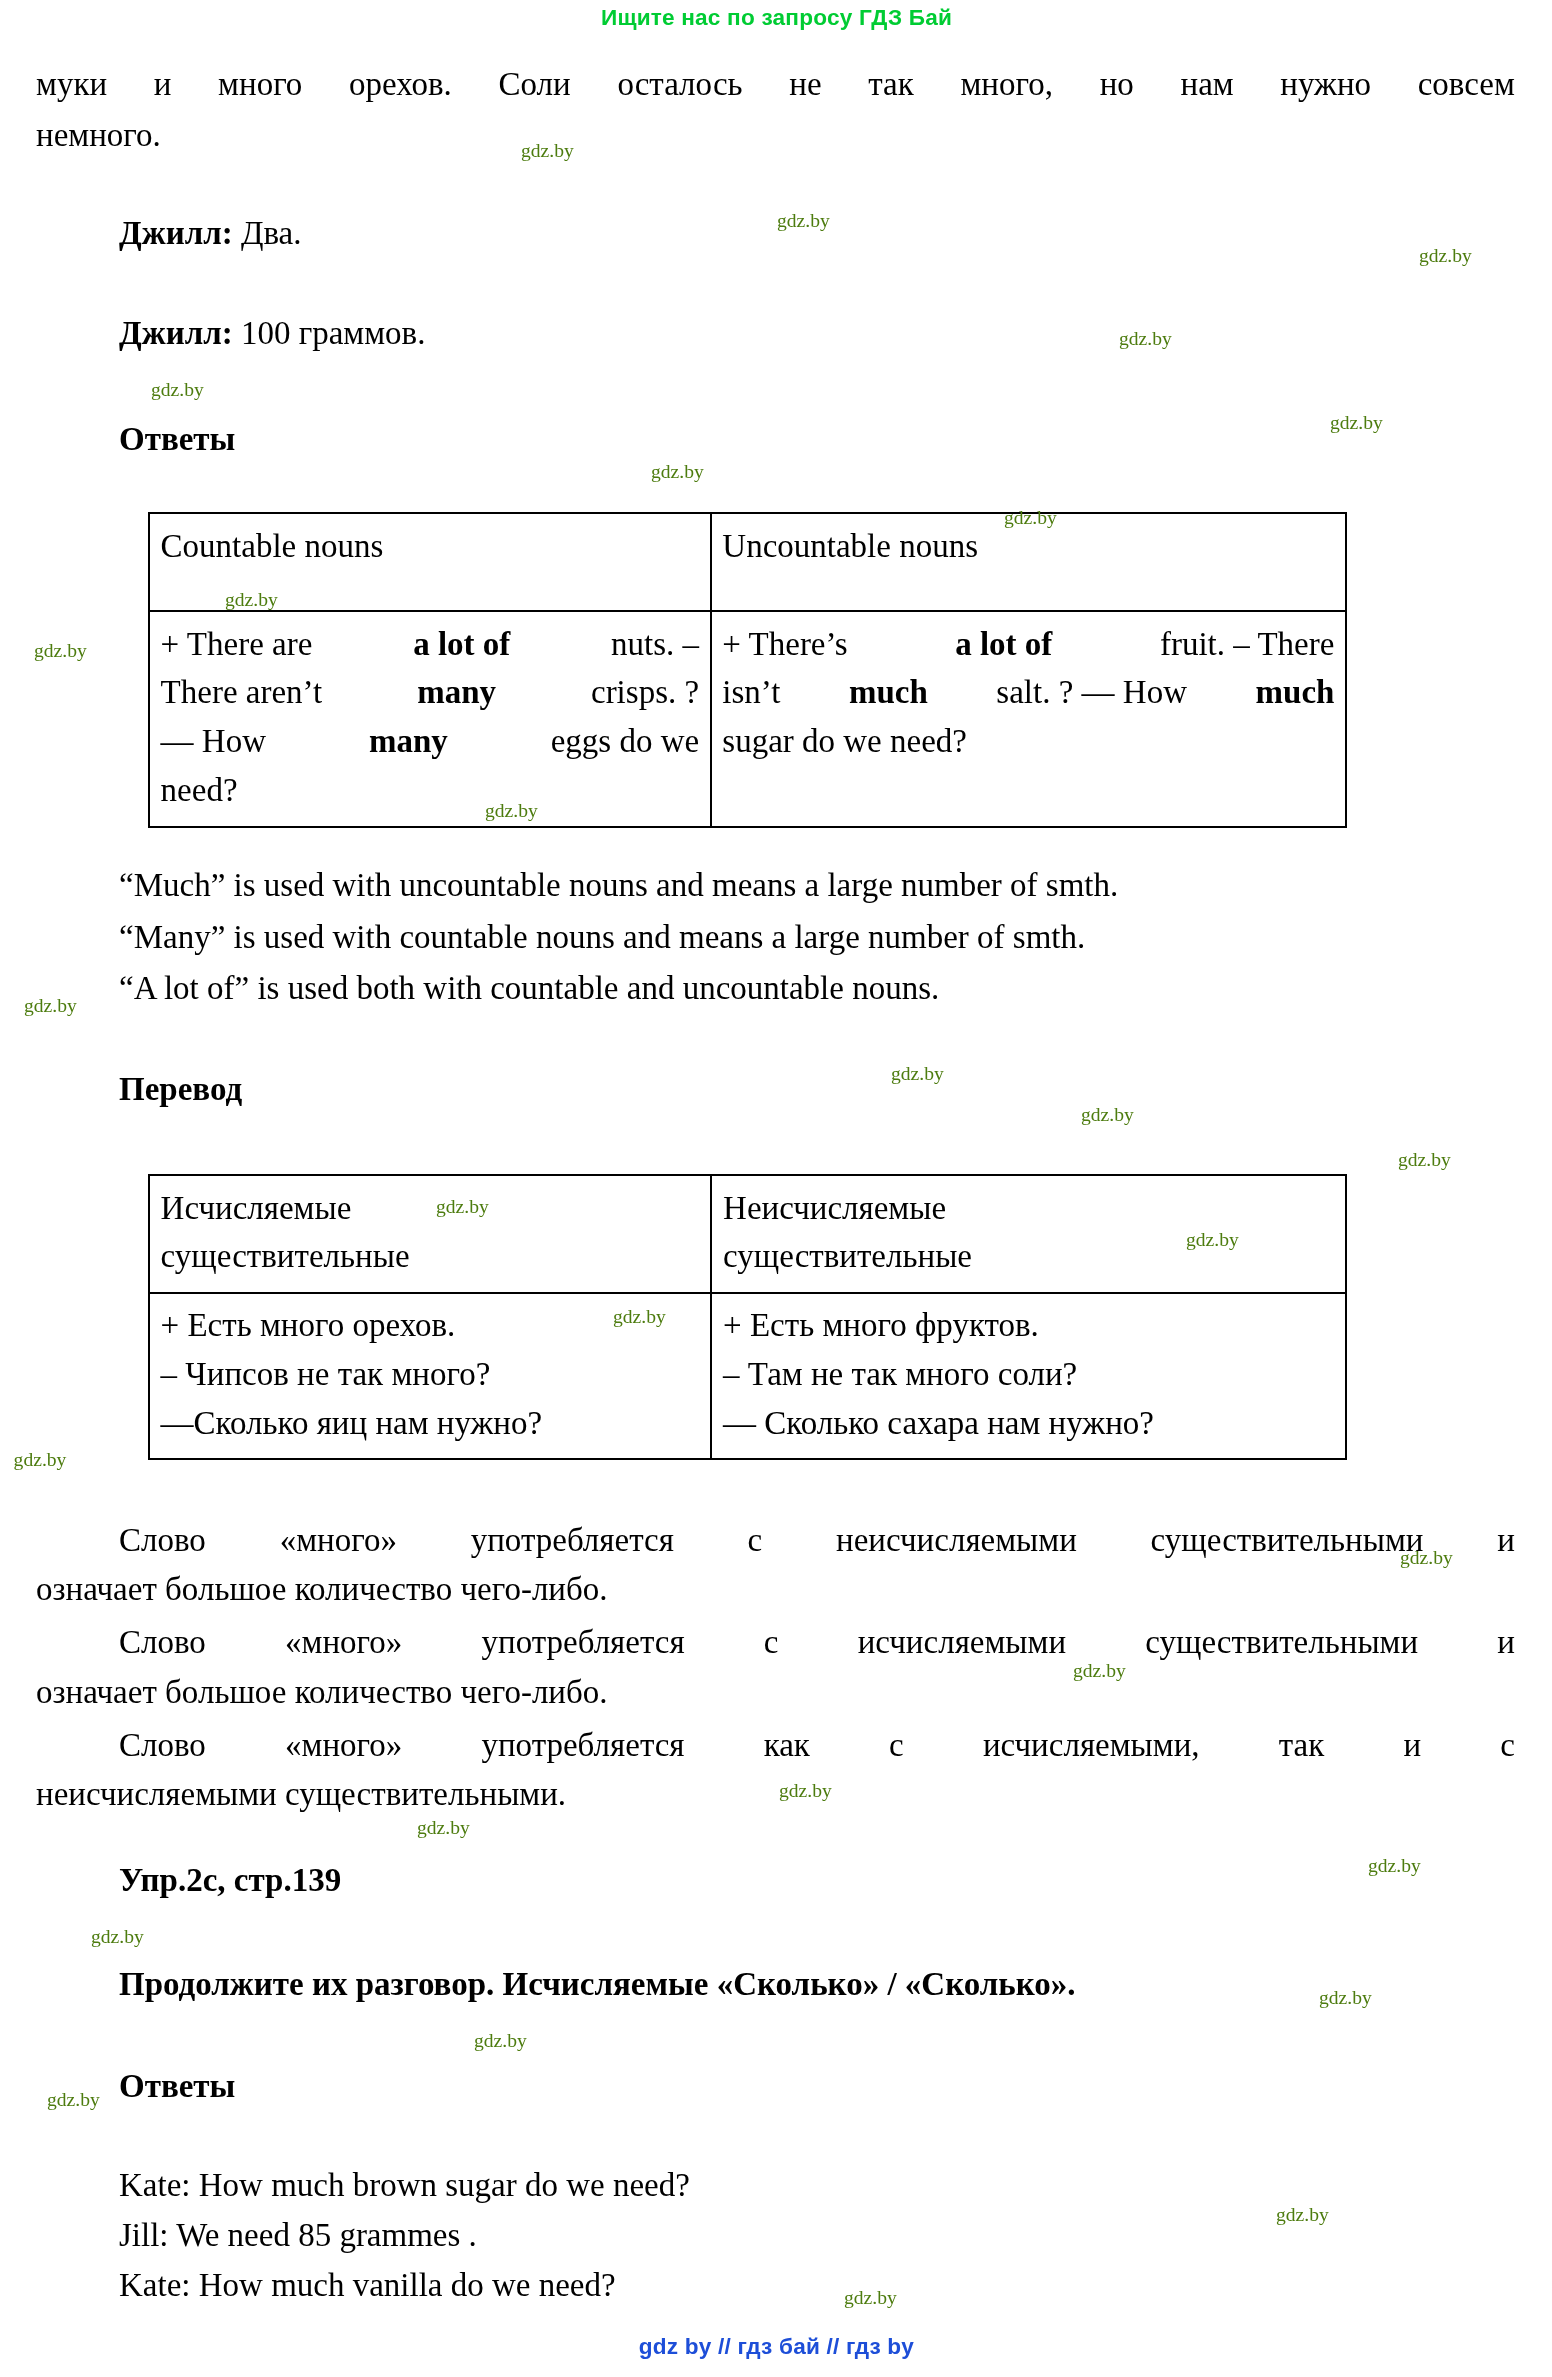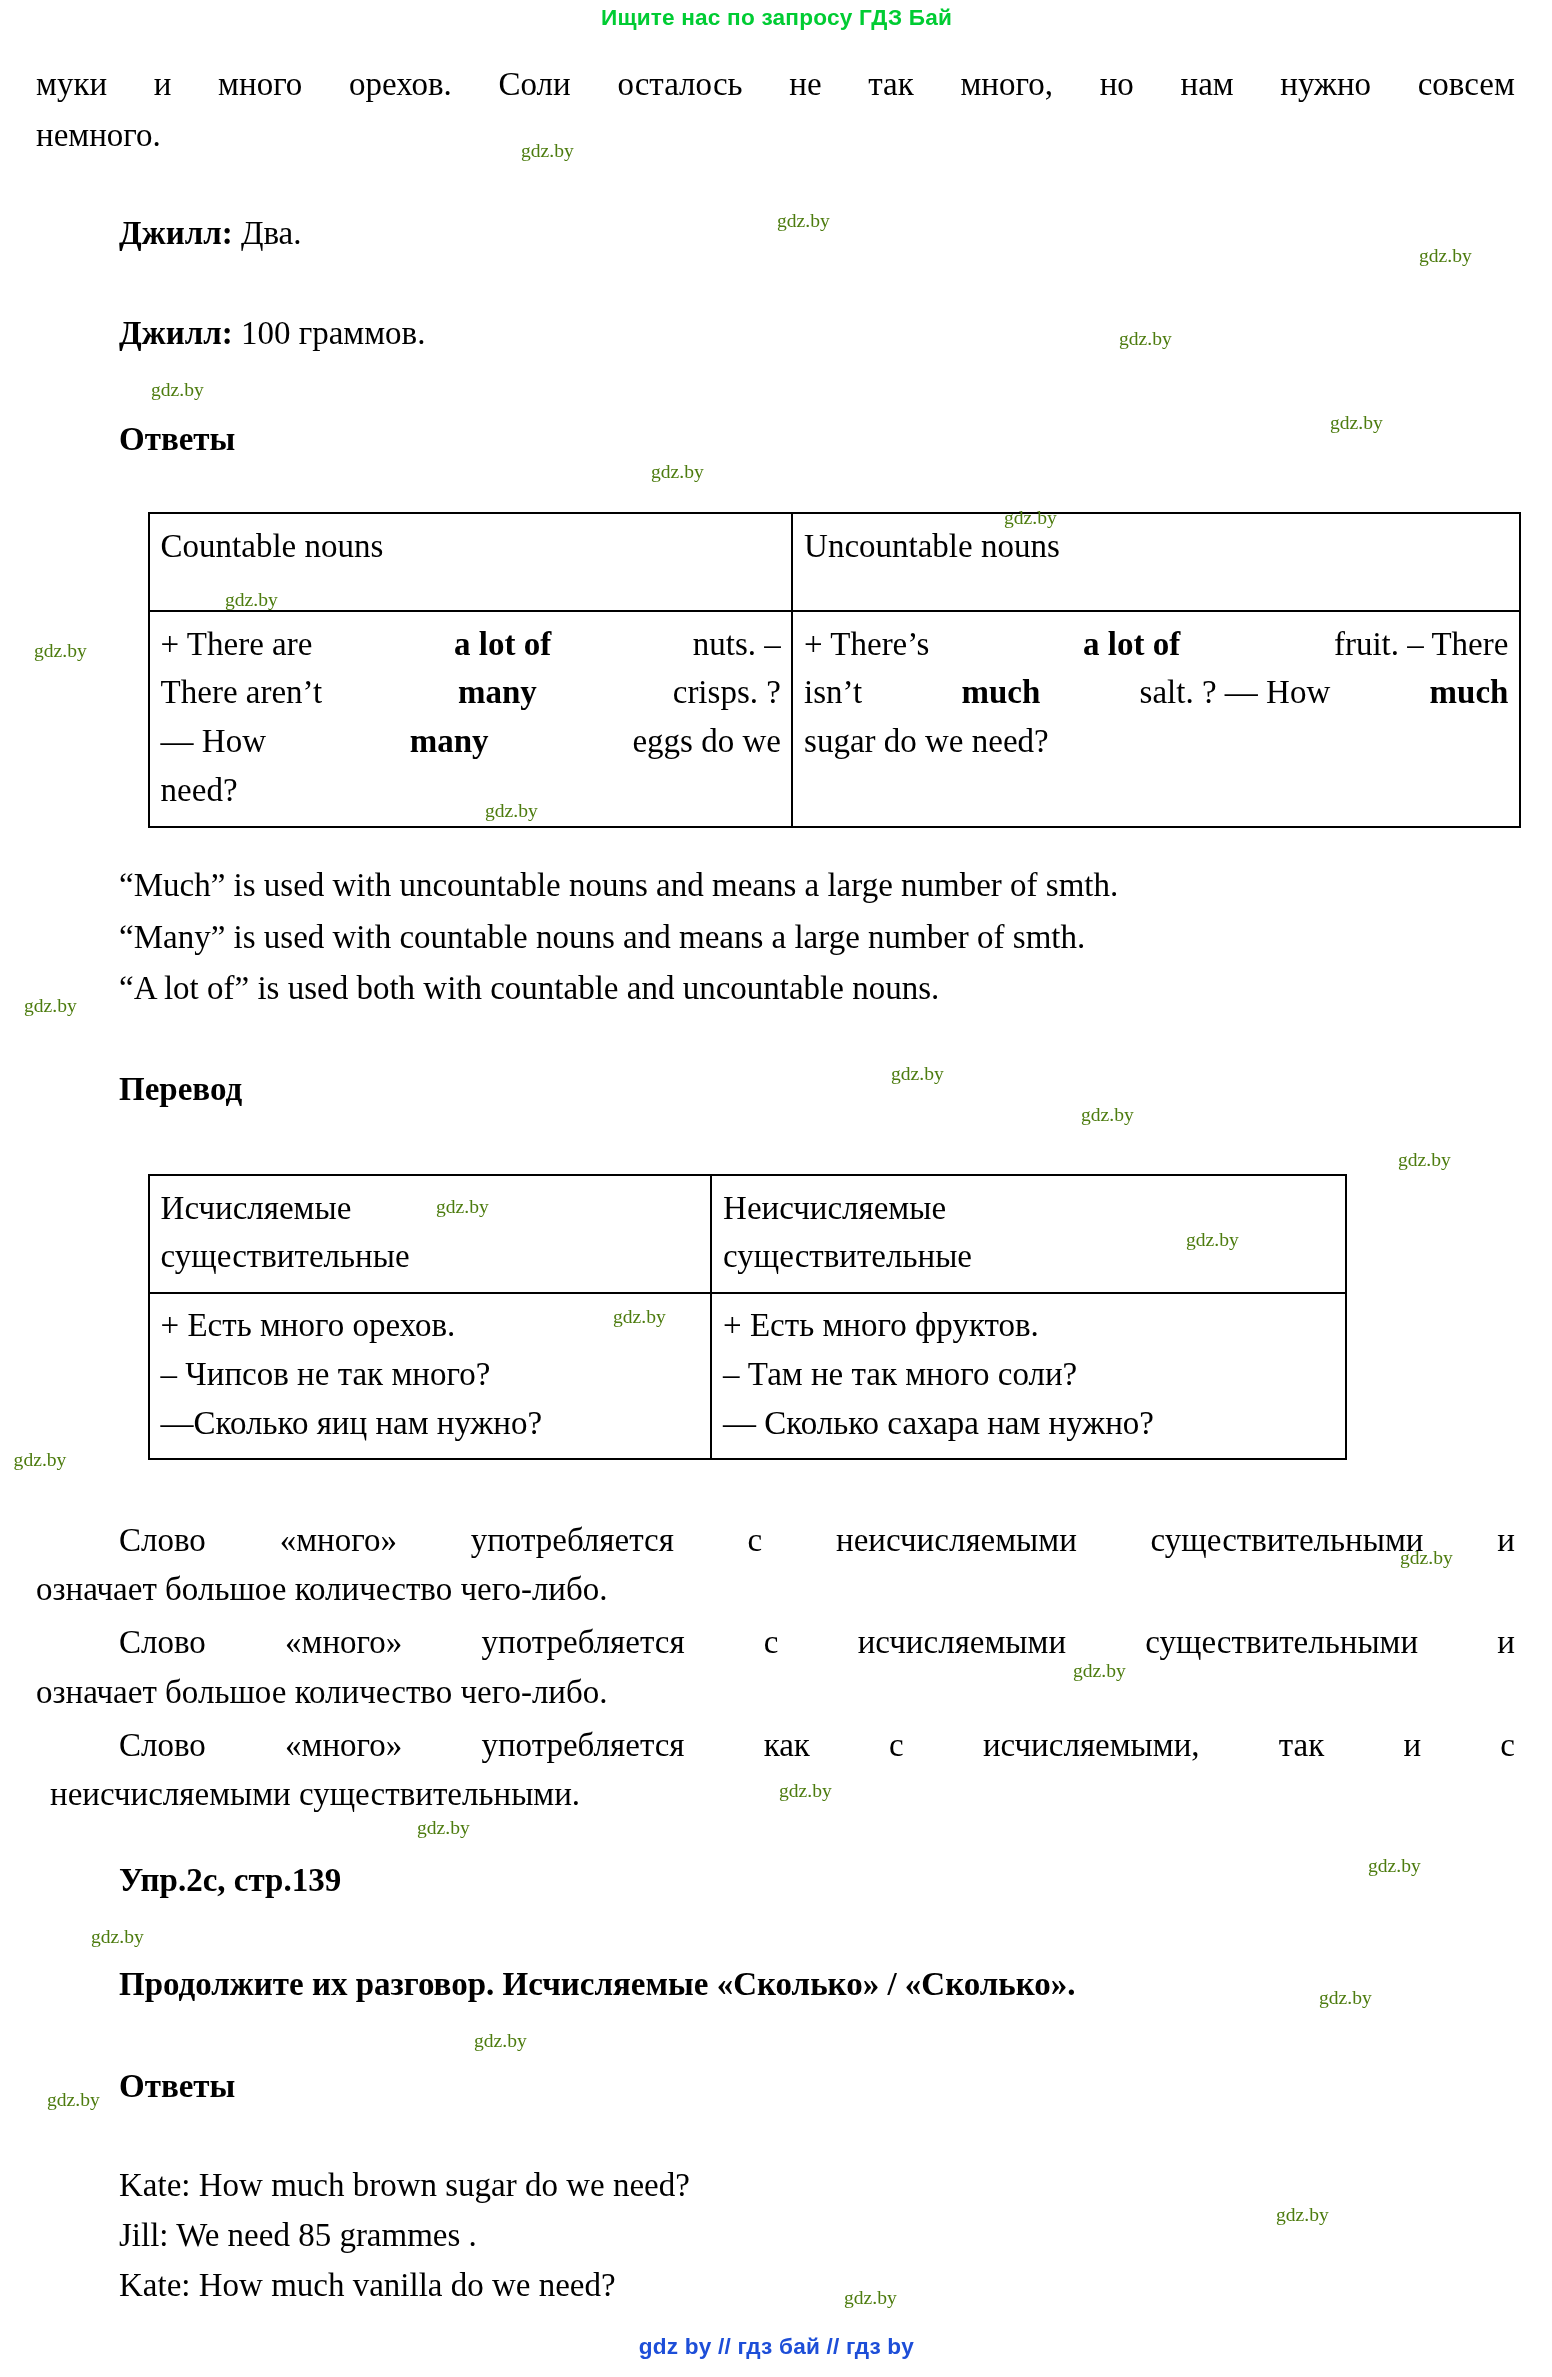--- a/index.html
+++ b/index.html
@@ -128,21 +128,21 @@
   </div>
 
 
   <div class="txt" style="left:119px; top:317px;">
     <span class="bold">Джилл:</span>
     <span>100 граммов.</span>
   </div>
 
   <div class="txt bold" style="left:119px; top:423px;">Ответы</div>
 
-  <table class="grid" style="left:148px; top:512px; width:1373px;">
+  <table class="grid" style="left:148px; top:512px; width:1199px;">
     <tbody>
         <tr>
       <td class="colhead" style="width:551px;">Countable nouns</td>
       <td class="colhead" style="width:626px;">Uncountable nouns</td>
     </tr>
     <tr>
       <td>
         <span class="cellline sp">
           <span>+ There are</span>
           <span class="bold">a lot of</span>
@@ -237,21 +237,21 @@
     <span>Слово</span>
     <span>«много»</span>
     <span>употребляется</span>
     <span>как</span>
     <span>с</span>
     <span>исчисляемыми,</span>
     <span>так</span>
     <span>и</span>
     <span>с</span>
   </div>
-  <div class="txt" style="left:36px; top:1778px;margin-left:14px;">неисчисляемыми существительными.</div>
+  <div class="txt" style="left:36px; top:1778px;">неисчисляемыми существительными.</div>
 
   <div class="txt bold" style="left:119px; top:1864px;">Упр.2c, стр.139</div>
 
   <div class="txt bold" style="left:119px; top:1968px;">Продолжите их разговор. Исчисляемые «Сколько» / «Сколько».</div>
 
   <div class="txt bold" style="left:119px; top:2070px;">Ответы</div>
 
   <div class="txt" style="left:119px; top:2169px;">
     <span>Kate:</span>
     <span>How much brown sugar do we need?</span>

